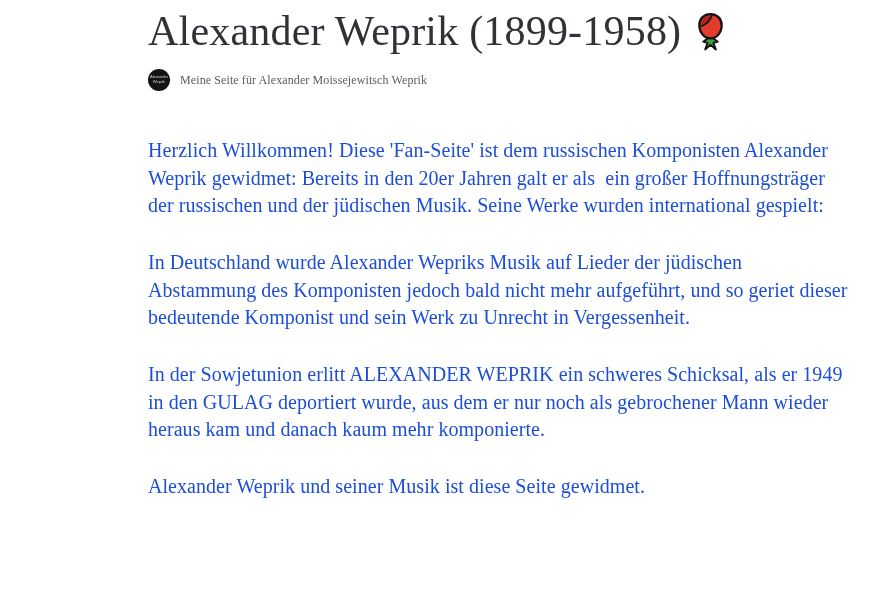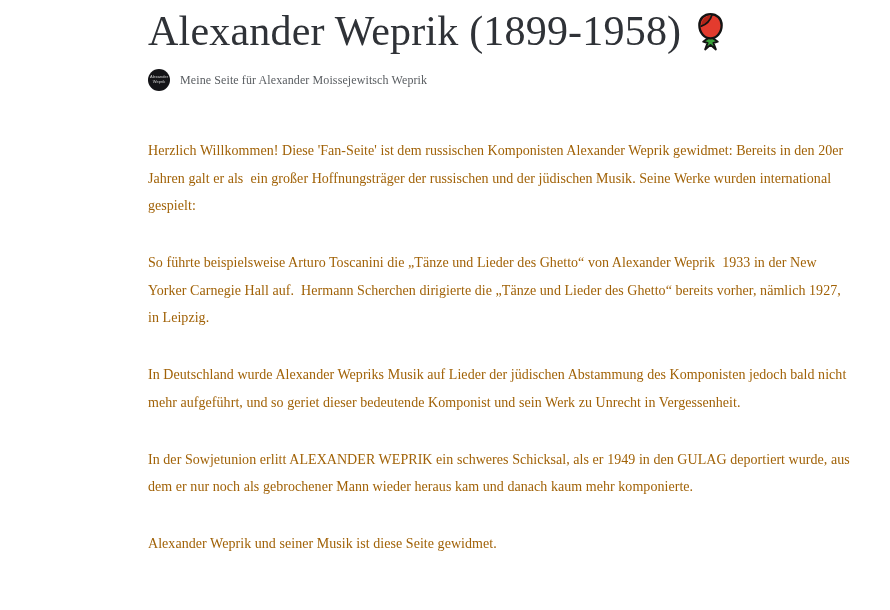--- a/index.html
+++ b/index.html
@@ -71,23 +71,23 @@
     font-size: 12px;
     color: #595d61;
     letter-spacing: 0.1px;
   }
   main.post-body {
     margin-top: 45px;
     width: 706px;
   }
   main.post-body p {
     margin: 0 0 29.5px 0;
-    font-size: 14px;
+    font-size: 20px;
     line-height: 27.5px;
-    color: #a16207;
+    color: #1d4ed8;
     white-space: pre-wrap;
     letter-spacing: 0.05px;
   }
 </style>
 </head>
 <body>
 
 <div class="page">
   <header>
     <div class="title-row">
@@ -108,18 +108,17 @@
       <span class="avatar">
         <span>Alexander</span>
         <span>Weprik</span>
       </span>
       <span class="subtitle">Meine Seite für Alexander Moissejewitsch Weprik</span>
     </div>
   </header>
 
   <main class="post-body">
     <p>Herzlich Willkommen! Diese 'Fan-Seite' ist dem russischen Komponisten Alexander Weprik gewidmet: Bereits in den 20er Jahren galt er als  ein großer Hoffnungsträger der russischen und der jüdischen Musik. Seine Werke wurden international gespielt:</p>
-    <p>So führte beispielsweise Arturo Toscanini die „Tänze und Lieder des Ghetto“ von Alexander Weprik  1933 in der New Yorker Carnegie Hall auf.  Hermann Scherchen dirigierte die „Tänze und Lieder des Ghetto“ bereits vorher, nämlich 1927, in Leipzig.</p>
     <p>In Deutschland wurde Alexander Wepriks Musik auf Lieder der jüdischen Abstammung des Komponisten jedoch bald nicht mehr aufgeführt, und so geriet dieser bedeutende Komponist und sein Werk zu Unrecht in Vergessenheit.</p>
     <p>In der Sowjetunion erlitt ALEXANDER WEPRIK ein schweres Schicksal, als er 1949 in den GULAG deportiert wurde, aus dem er nur noch als gebrochener Mann wieder heraus kam und danach kaum mehr komponierte.</p>
     <p>Alexander Weprik und seiner Musik ist diese Seite gewidmet.</p>
   </main>
 </div>
 
 </body></html>

